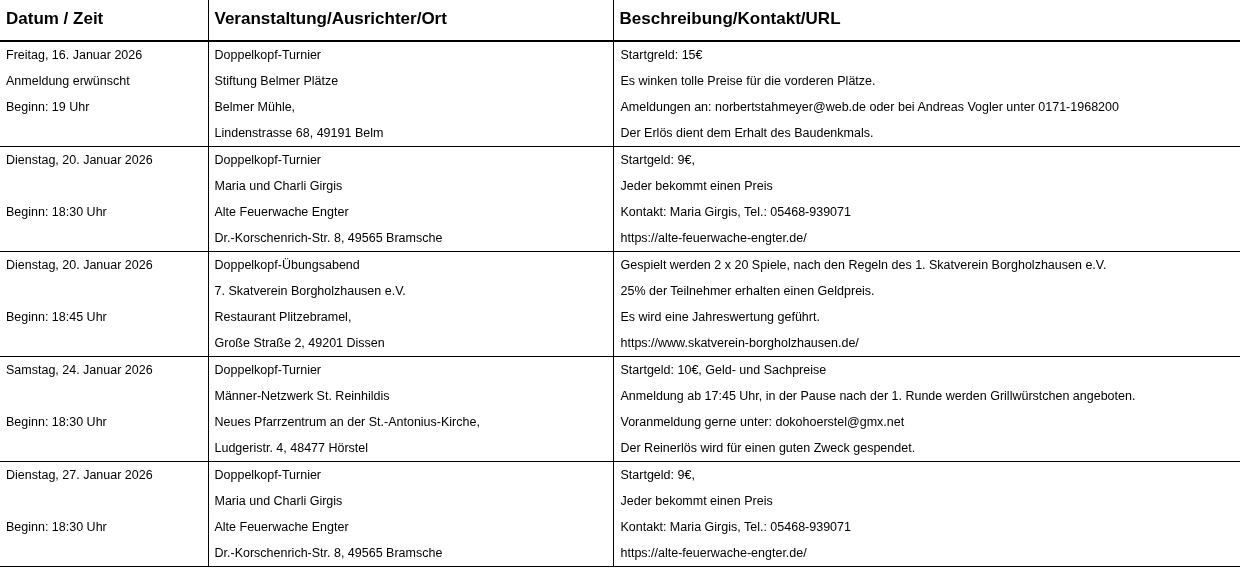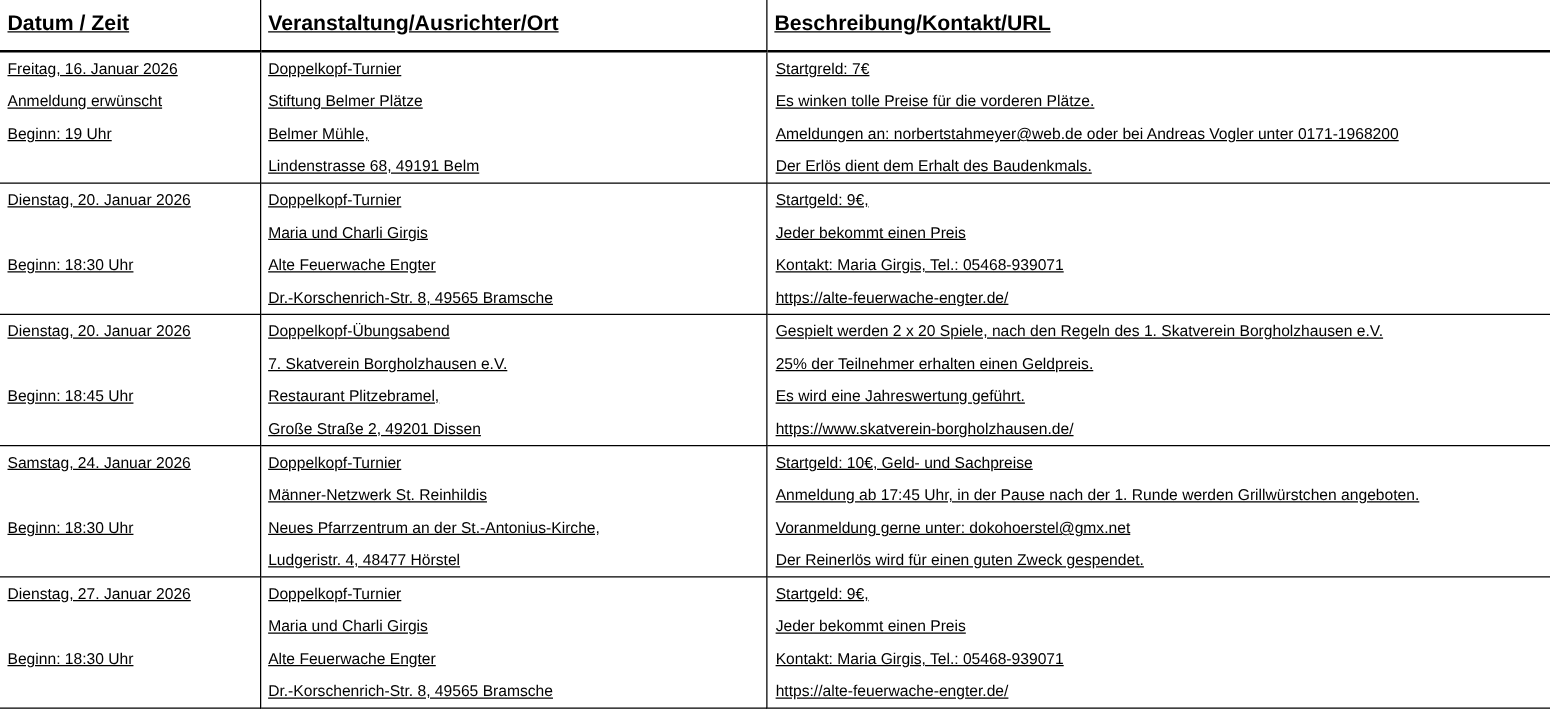--- a/index.html
+++ b/index.html
@@ -12,21 +12,20 @@
     height: 568px;
     overflow: hidden;
     font-family: "Liberation Sans", sans-serif;
     color: #000000;
   }
   .sheet {
     width: 1240px;
     height: 468px;
     position: relative;
     box-sizing: border-box;
-    text-decoration: underline;
   }
   table.events {
     border-collapse: collapse;
     width: 1240px;
     table-layout: fixed;
   }
   table.events col.c-date   { width: 208px; }
   table.events col.c-event  { width: 405px; }
   table.events col.c-desc   { width: 627px; }
 
@@ -102,21 +101,21 @@
         <td>
           <span class="lines">
             <span class="line">Doppelkopf-Turnier</span>
             <span class="line">Stiftung Belmer Plätze</span>
             <span class="line">Belmer Mühle,</span>
             <span class="line">Lindenstrasse 68, 49191 Belm</span>
           </span>
         </td>
         <td class="desc">
           <span class="lines">
-            <span class="line">Startgreld: 7€</span>
+            <span class="line">Startgreld: 15€</span>
             <span class="line">Es winken tolle Preise für die vorderen Plätze.</span>
             <span class="line">Ameldungen an: norbertstahmeyer@web.de oder bei Andreas Vogler unter 0171-1968200</span>
             <span class="line">Der Erlös dient dem Erhalt des Baudenkmals.</span>
           </span>
         </td>
       </tr>
 
       <tr>
         <td>
           <span class="lines">

